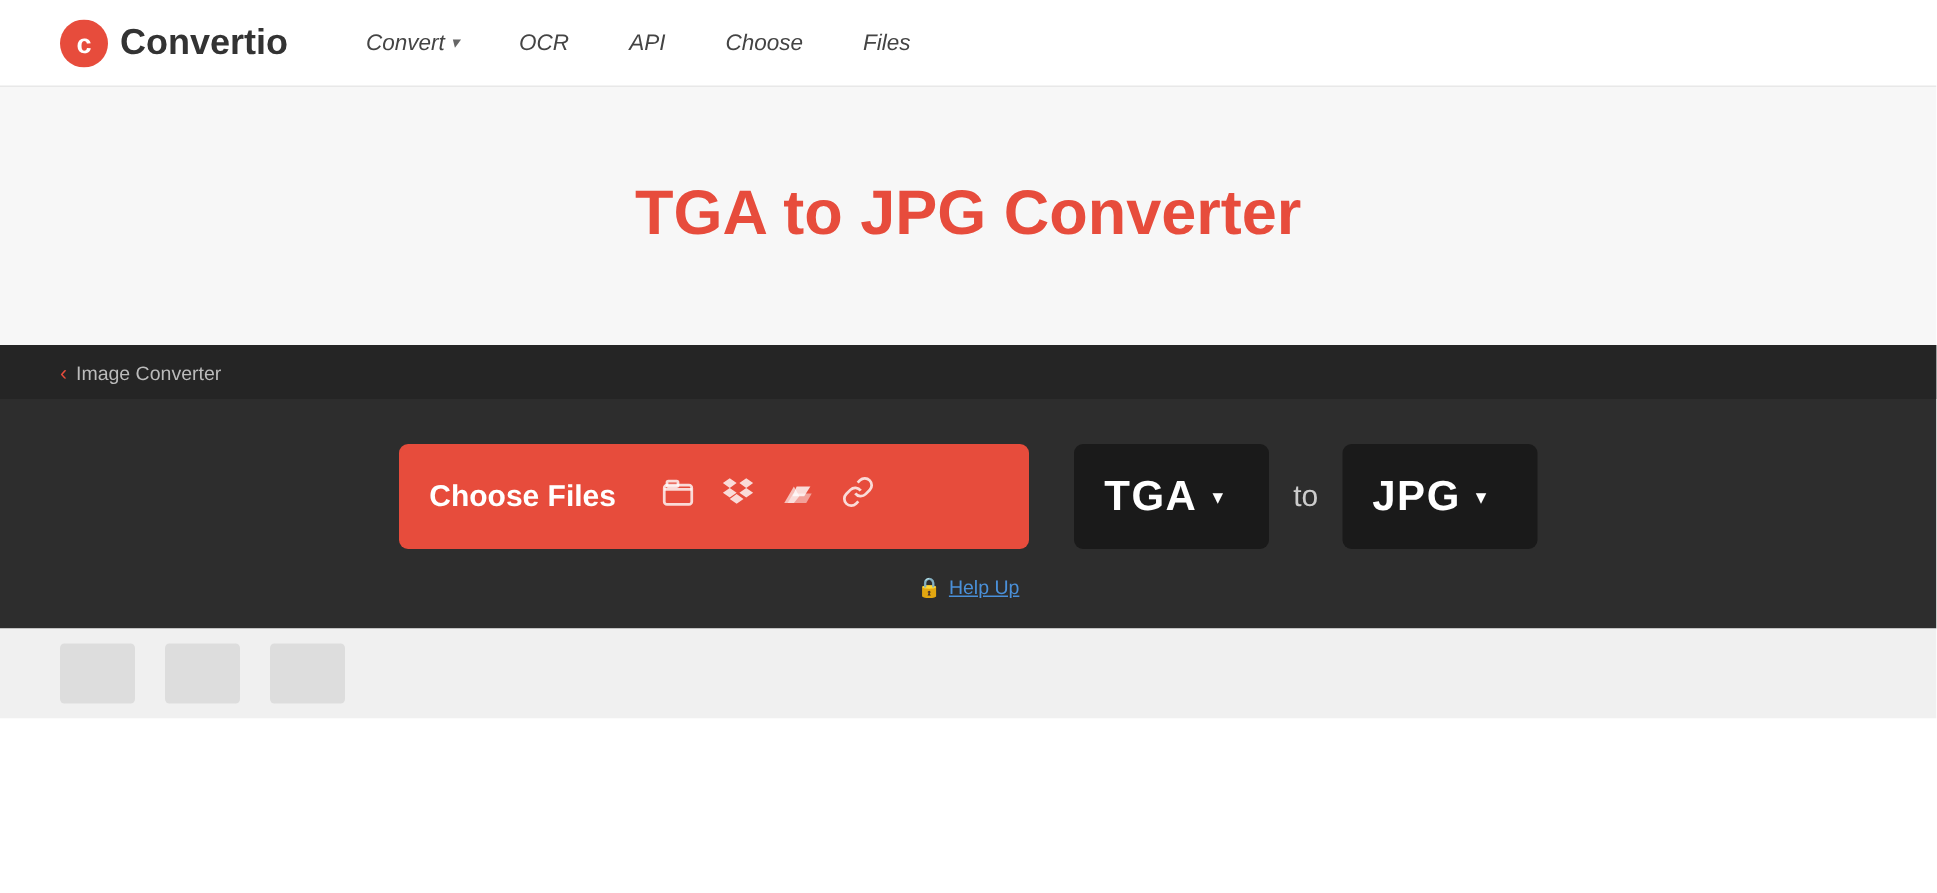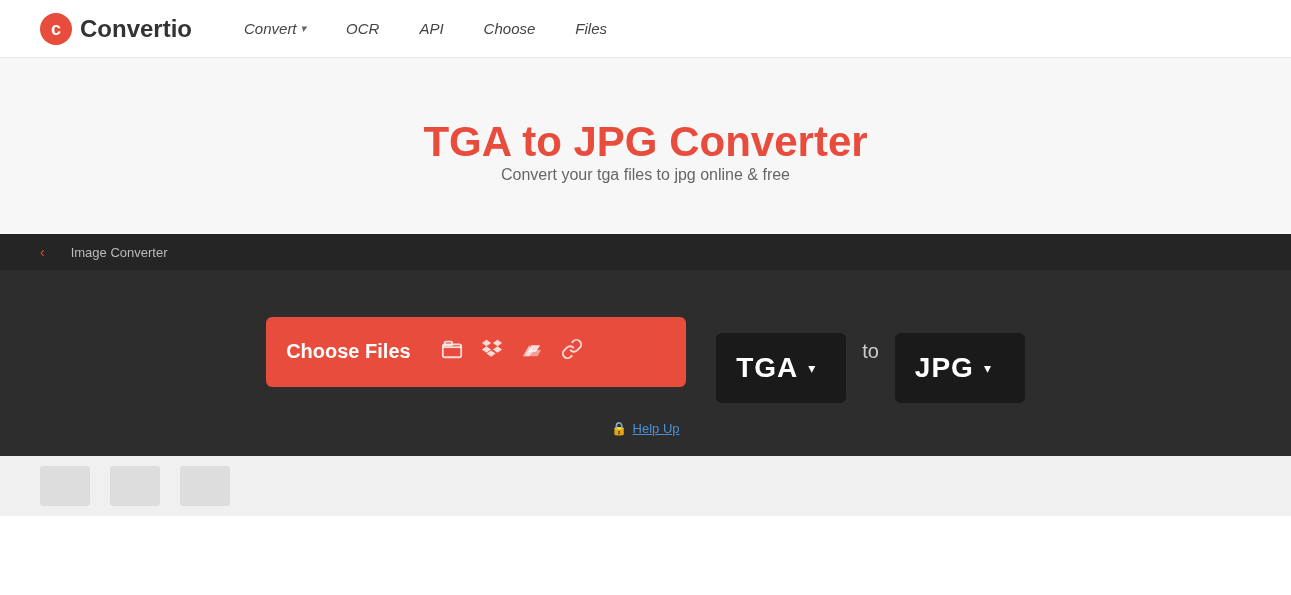--- a/index.html
+++ b/index.html
@@ -54,20 +54,21 @@
     
     .hero {
       background: #f7f7f7;
       text-align: center;
       padding: 60px 20px 50px;
     }
     .hero-title {
       font-size: 42px;
       font-weight: 700;
       color: #e74c3c;
+      margin-bottom: 14px;
     }
     .hero-subtitle {
       font-size: 16px;
       color: #666;
     }
 
     
     .converter-panel {
       background: #2d2d2d;
       padding: 0 0 20px;
@@ -80,21 +81,20 @@
       gap: 6px;
       font-size: 13px;
       color: #aaa;
     }
     .breadcrumb-chevron {
       color: #e74c3c;
       font-size: 14px;
     }
     .breadcrumb-text {
       color: #bbb;
-      margin-left: 20px;
     }
 
     .converter-body {
       display: flex;
       align-items: center;
       justify-content: center;
       gap: 30px;
       padding: 30px 40px 10px;
     }
 
@@ -139,21 +139,20 @@
       background: #1a1a1a;
       border: none;
       border-radius: 6px;
       height: 70px;
       padding: 0 20px;
       display: flex;
       align-items: center;
       gap: 10px;
       cursor: pointer;
       min-width: 130px;
-      margin-top: 33px;
     }
     .format-btn-text {
       color: #fff;
       font-size: 28px;
       font-weight: 900;
       letter-spacing: 1px;
     }
     .format-chevron {
       color: #fff;
       font-size: 14px;
@@ -234,21 +233,20 @@
     <li>
       <a href="#">
         <span>Files</span>
       </a>
     </li>
   </ul>
 </nav>
 
 <section class="hero">
   <h1 class="hero-title">TGA to JPG Converter</h1>
-  <p class="hero-subtitle">Convert your tga files to jpg online &amp; free</p>
 </section>
 
 <div class="converter-panel">
 
   <div class="breadcrumb-bar">
     <span class="breadcrumb-chevron">‹</span>
     <span class="breadcrumb-text">Image Converter</span>
   </div>
 
   <div class="converter-body">

